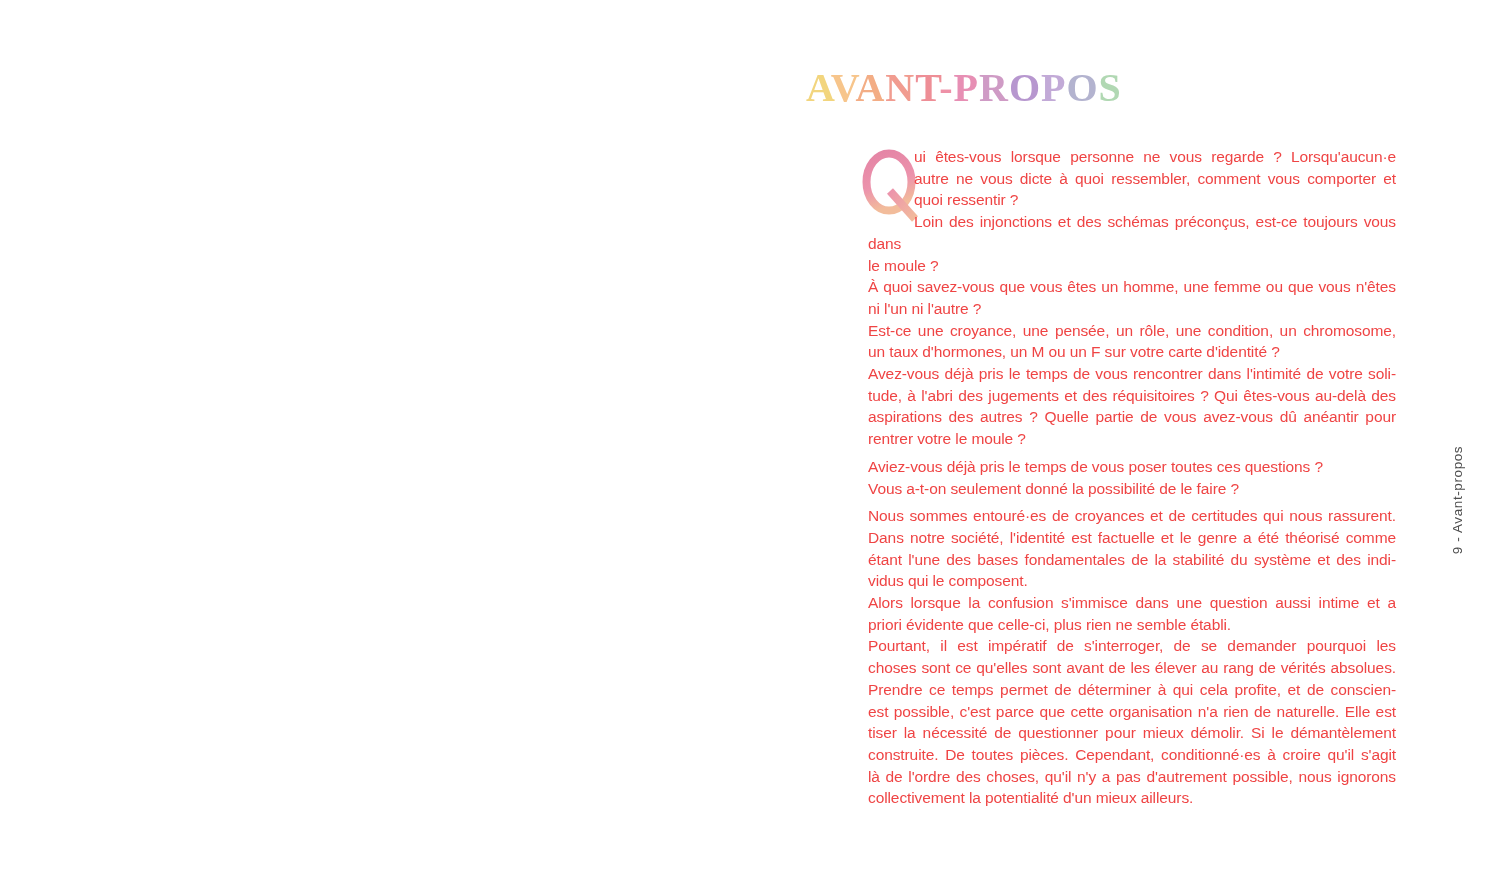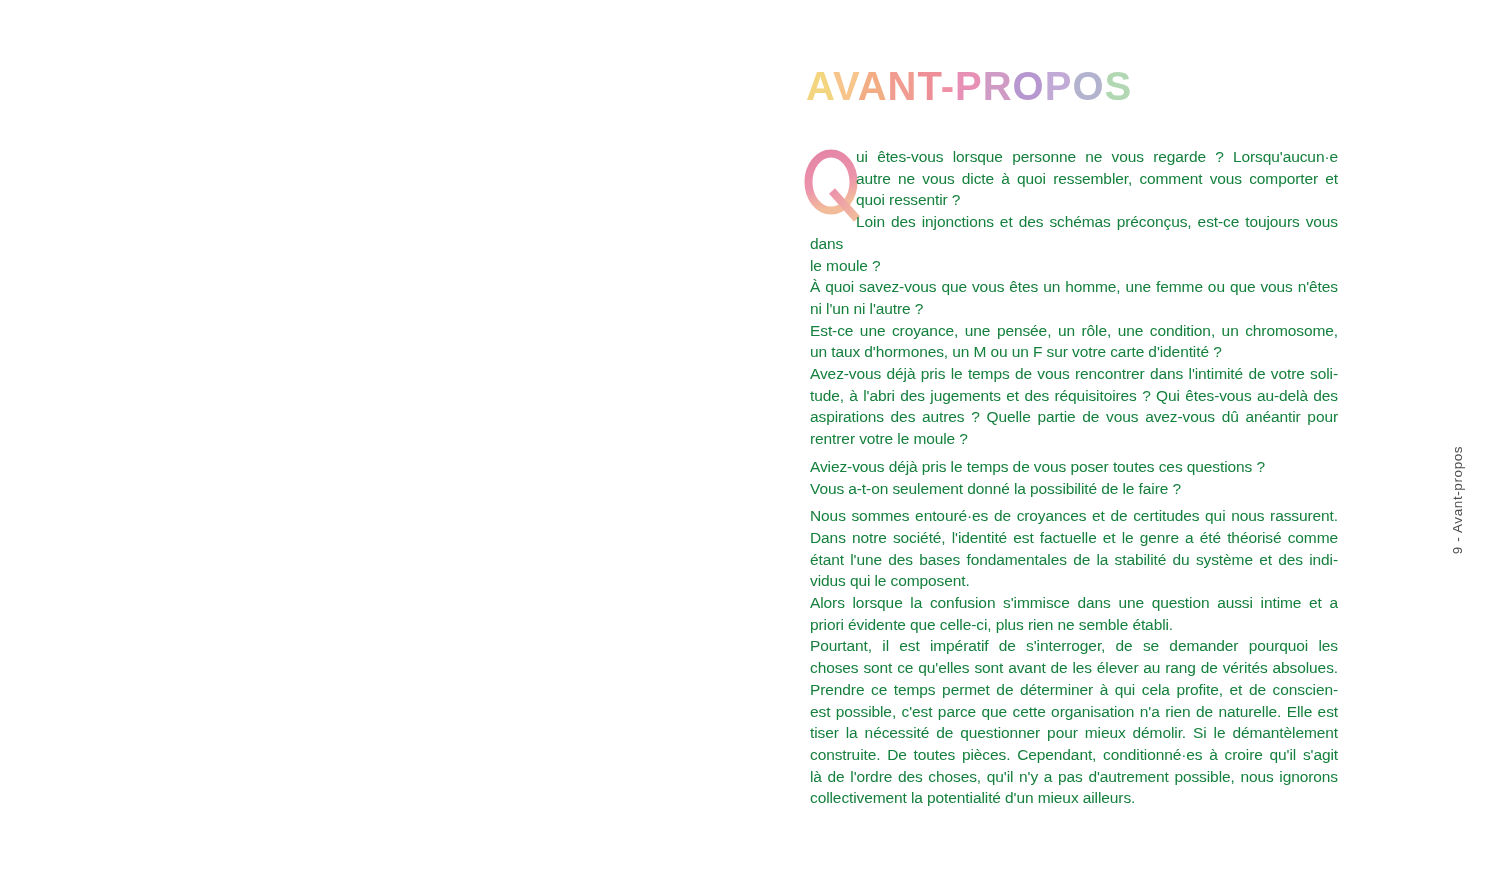--- a/index.html
+++ b/index.html
@@ -13,30 +13,30 @@
     background: #ffffff;
     overflow: hidden;
   }
   .title {
     position: absolute;
     left: 806px; top: 64px;
     margin: 0;
     font-size: 40px;
     font-weight: 700;
     letter-spacing: 1px;
-    font-family: Liberation Sans, sans-serif;
+    font-family: Liberation Serif, serif;
     white-space: nowrap;
   }
   .text-column {
     position: absolute;
-    left: 810px; top: 146px;
+    left: 868px; top: 146px;
     width: 528px;
     font-size: 15.5px;
     line-height: 21.7px;
-    color: #15803d;
+    color: #ef4444;
     letter-spacing: -0.1px;
   }
   .para { margin: 0; }
   .para.gap { margin-top: 6px; }
   .line {
     text-align: justify;
     text-align-last: justify;
     min-height: 21.7px;
   }
   .line.last {

